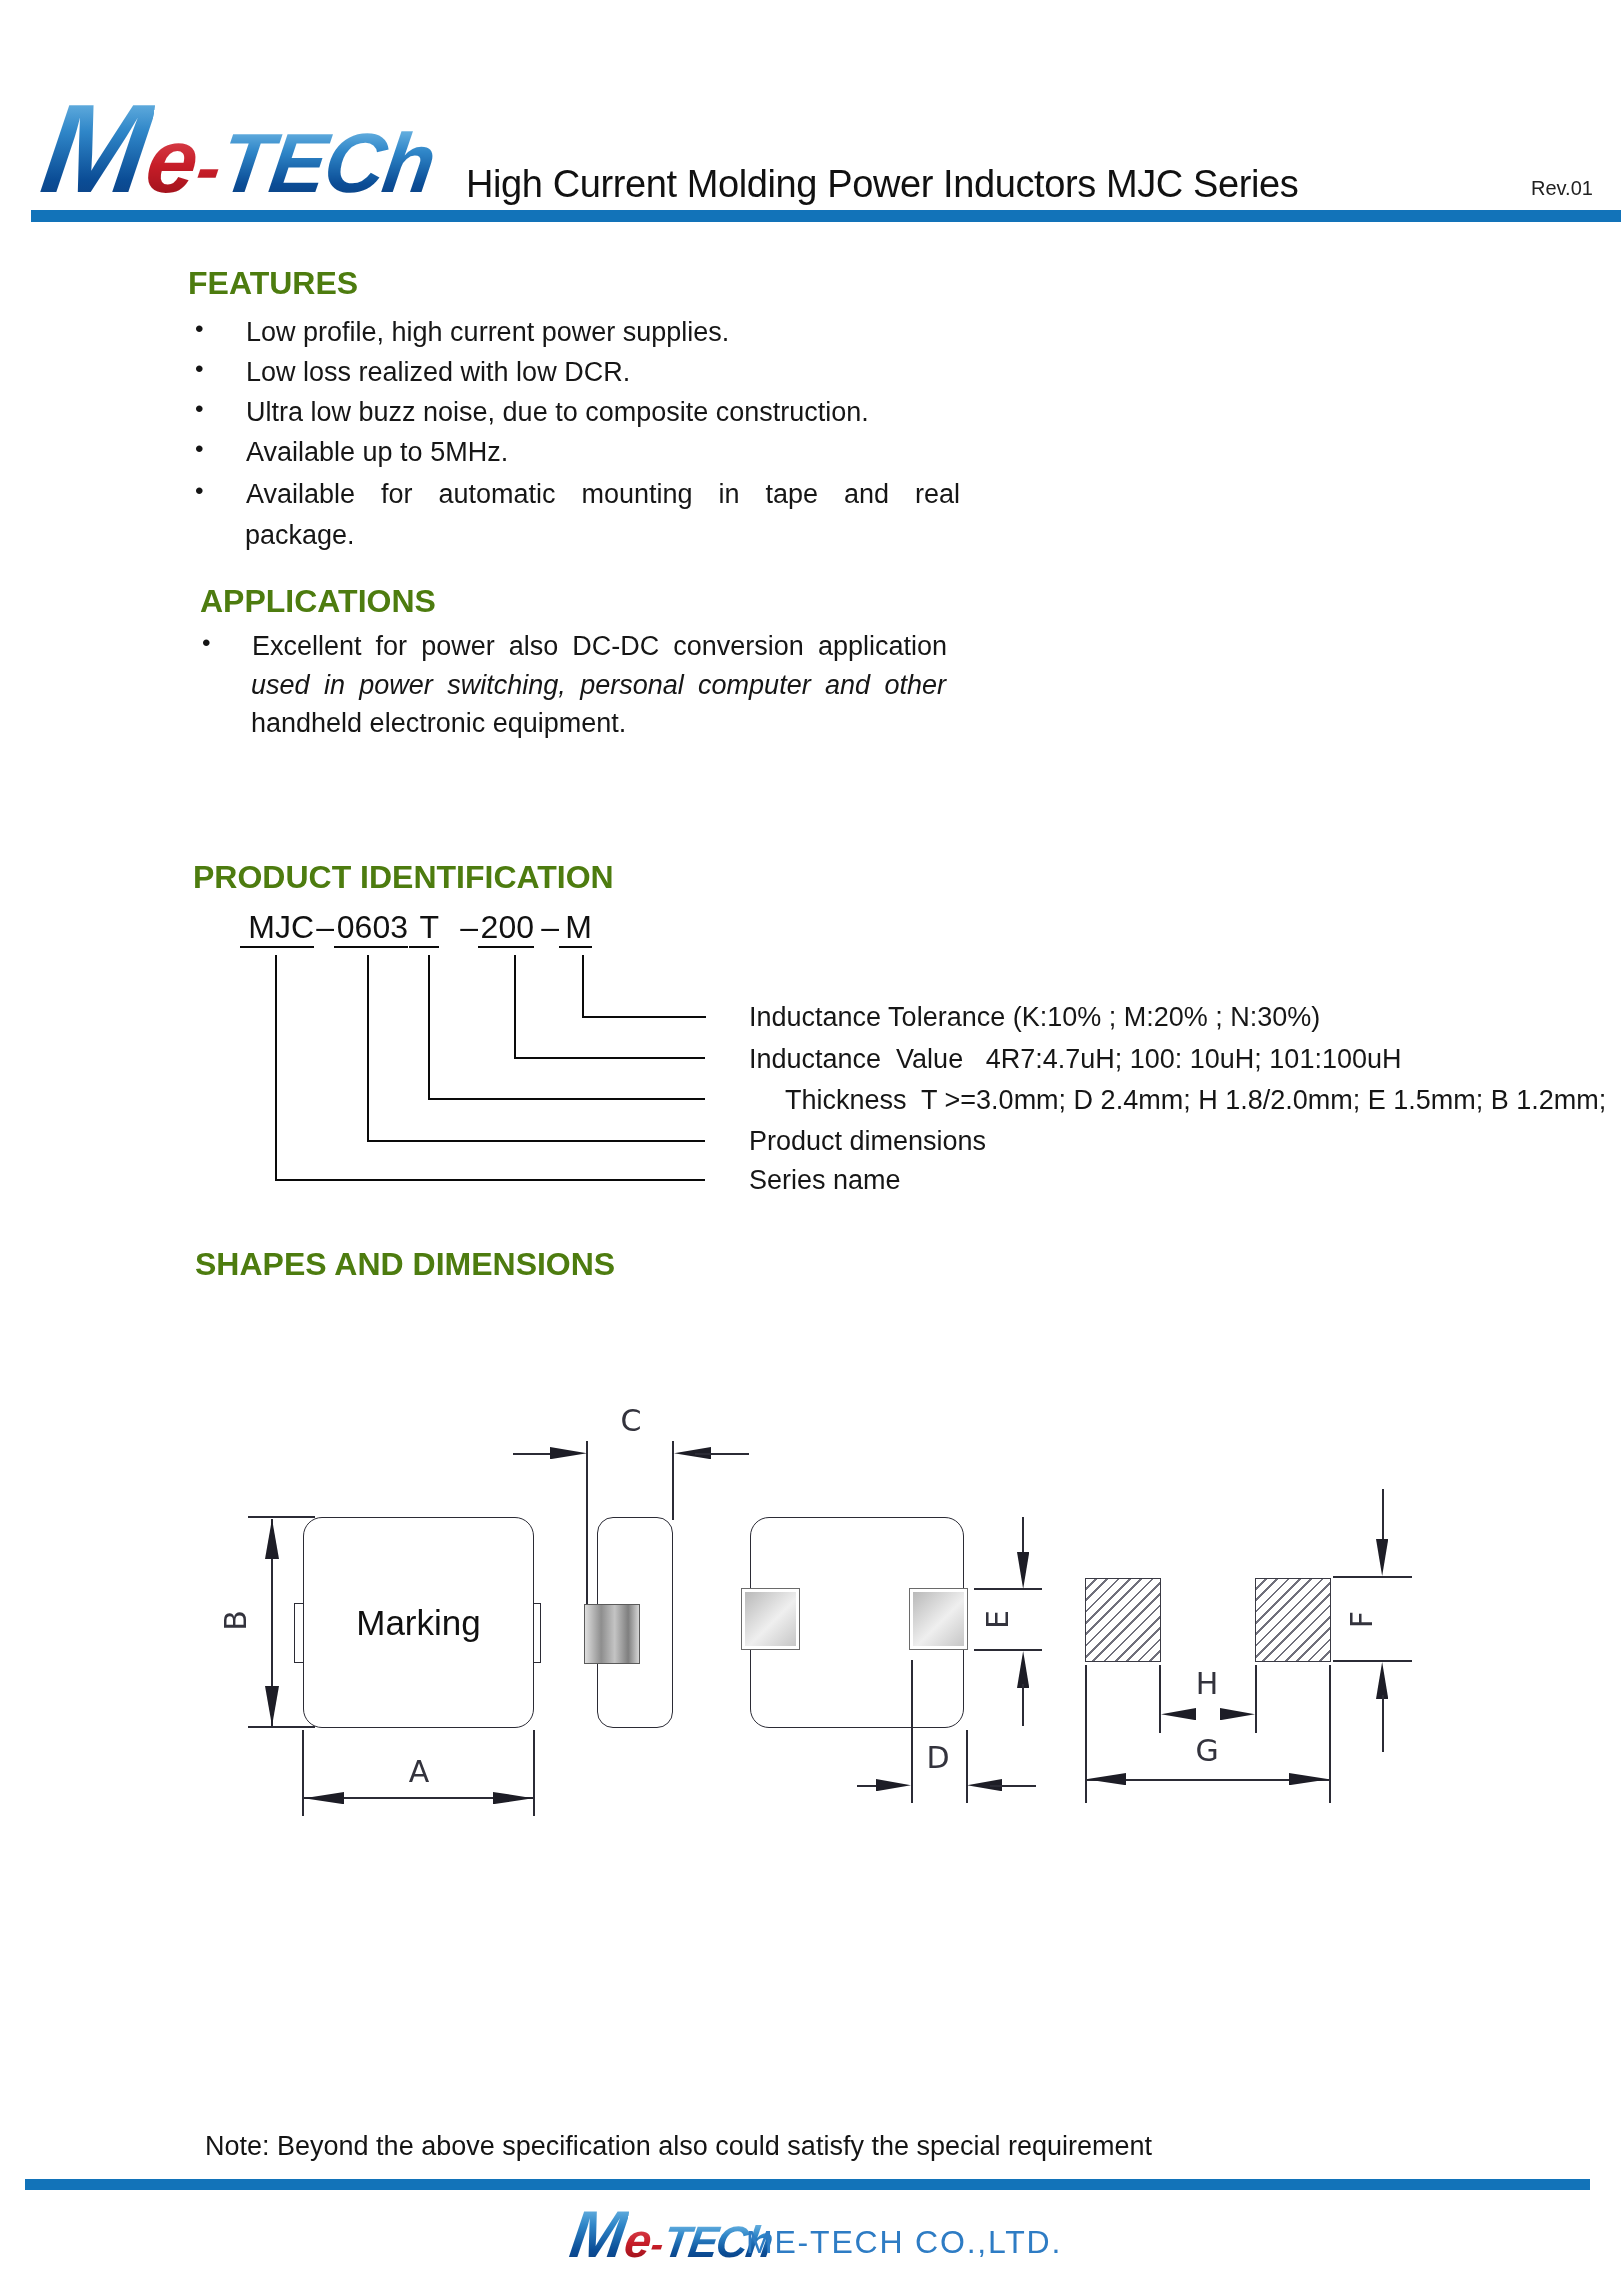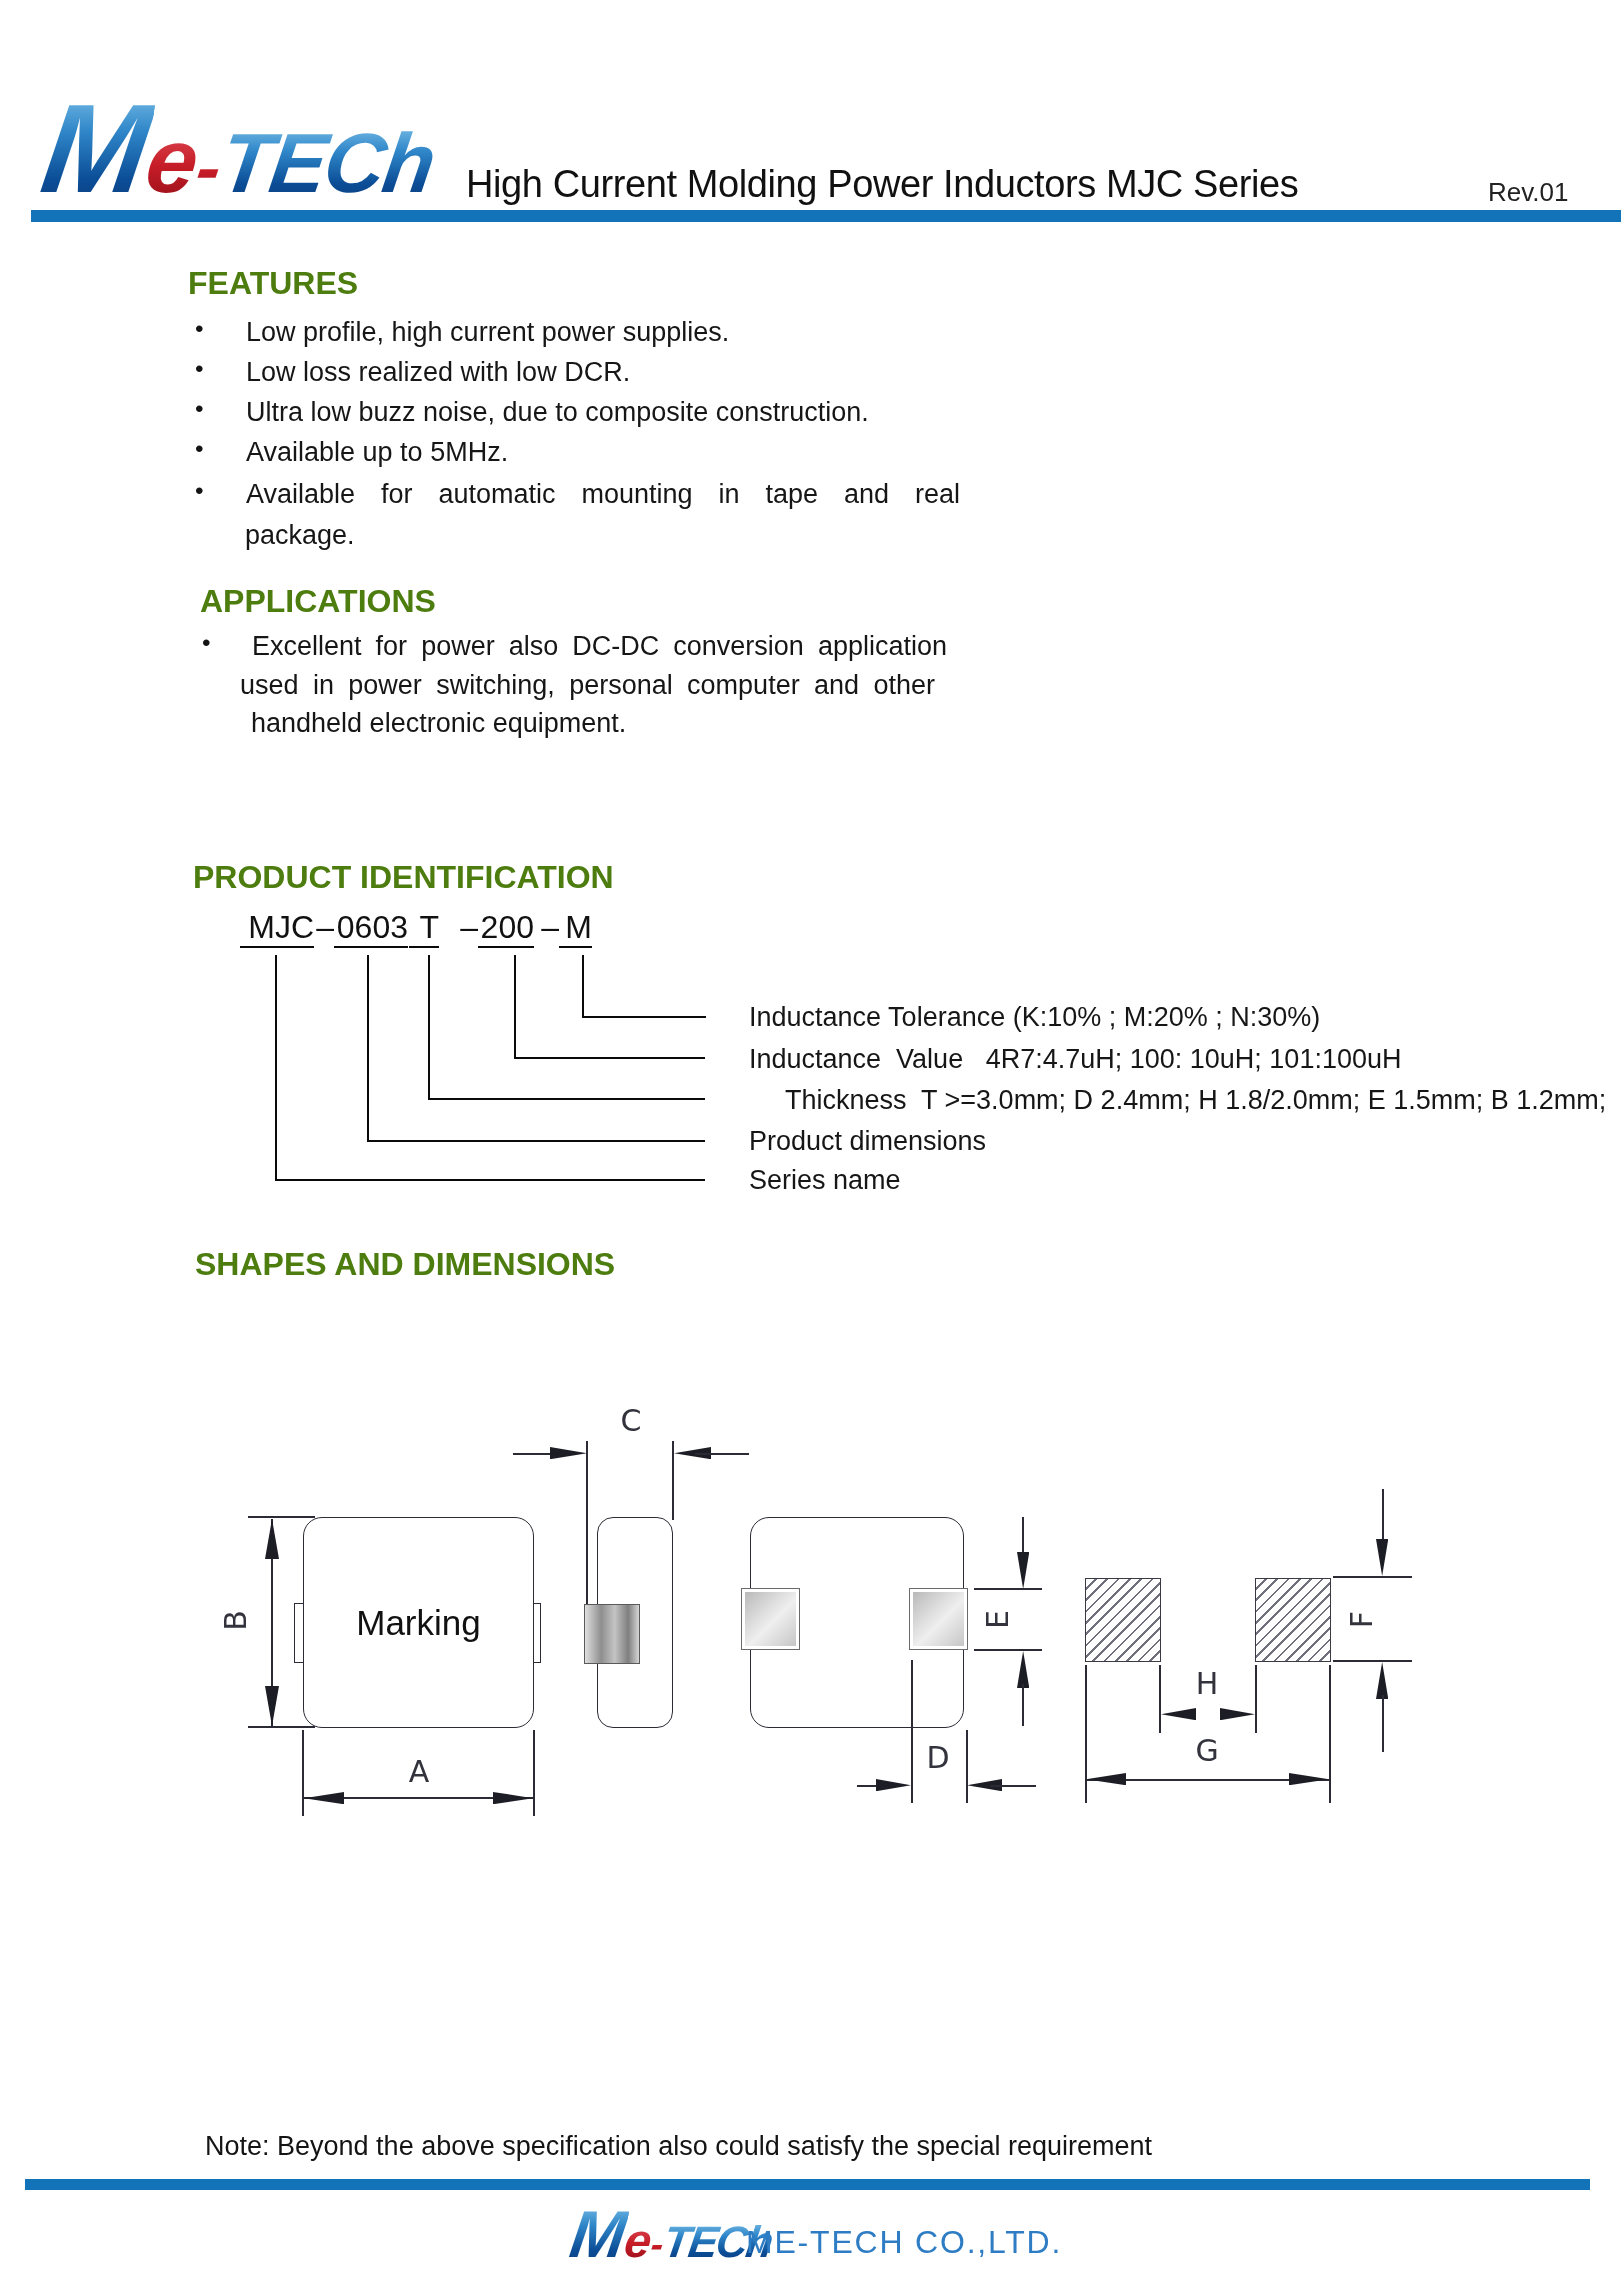--- a/index.html
+++ b/index.html
@@ -22,21 +22,21 @@
     background:linear-gradient(180deg,#8ccdf0 0%,#2f86c8 38%,#0b4d96 72%,#0d3a78 100%);
     -webkit-background-clip:text;background-clip:text;color:transparent;
   }
   .lred{
     background:linear-gradient(180deg,#e9606a 0%,#c61d28 55%,#8f0d16 100%);
     -webkit-background-clip:text;background-clip:text;color:transparent;
   }
   .logo-big{font-size:84px;}
   .logo-small{font-size:44px;}
   .doc-title{font-size:38px;letter-spacing:-0.4px;color:#111;white-space:nowrap;}
-  .rev{font-size:26px;color:#222;}
+  .rev{font-size:20px;color:#222;margin-left:43px;}
   .blue-bar{background:#1273b9;}
   
   .h-section{font-size:32px;font-weight:bold;color:#4d7c0f;white-space:nowrap;}
   .body-line{font-size:27px;color:#161616;white-space:nowrap;line-height:35px;}
   .bullet-dot{position:absolute;left:0;top:0;font-size:24.5px;}
   .just{white-space:normal;text-align:justify;text-align-last:justify;}
   
   .pn-seg{font-size:32px;color:#111;text-align:right;height:39px;box-sizing:border-box;}
   .pn-u{border-bottom:2.6px solid #0a0a0a;}
   .elbow{border-left:2.6px solid #0a0a0a;border-bottom:2.6px solid #0a0a0a;box-sizing:border-box;}
@@ -108,21 +108,21 @@
     <span class="abs body-line just" style="left:51px;top:0;width:714px;">Available for automatic mounting in tape and real</span>
   </div>
   <div class="abs body-line" style="left:245px;top:518px;">package.</div>
 
   <div class="abs h-section" style="left:200px;top:583px;">APPLICATIONS</div>
 
   <div class="abs" style="left:202px;top:629px;width:789px;height:35px;">
     <span class="bullet-dot">•</span>
     <span class="abs body-line just" style="left:50px;top:0;width:695px;">Excellent for power also DC-DC conversion application</span>
   </div>
-  <div class="abs body-line just" style="left:240px;top:668px;width:695px;">used in power switching, personal computer and other</div>
+  <div class="abs body-line just" style="left:251px;top:668px;width:695px;font-style:italic;">used in power switching, personal computer and other</div>
   <div class="abs body-line" style="left:251px;top:706px;">handheld electronic equipment.</div>
 
   <div class="abs h-section" style="left:193px;top:859px;">PRODUCT IDENTIFICATION</div>
 
   <div class="abs pn-seg pn-u" style="left:240px;top:909px;width:74px;">MJC</div>
   <div class="abs pn-seg" style="left:314px;top:909px;width:20px;">–</div>
   <div class="abs pn-seg pn-u" style="left:334px;top:909px;width:74px;">0603</div>
   <div class="abs pn-seg pn-u" style="left:409px;top:909px;width:30px;">T</div>
   <div class="abs pn-seg" style="left:459px;top:909px;width:19px;">–</div>
   <div class="abs pn-seg pn-u" style="left:478px;top:909px;width:56px;">200</div>

